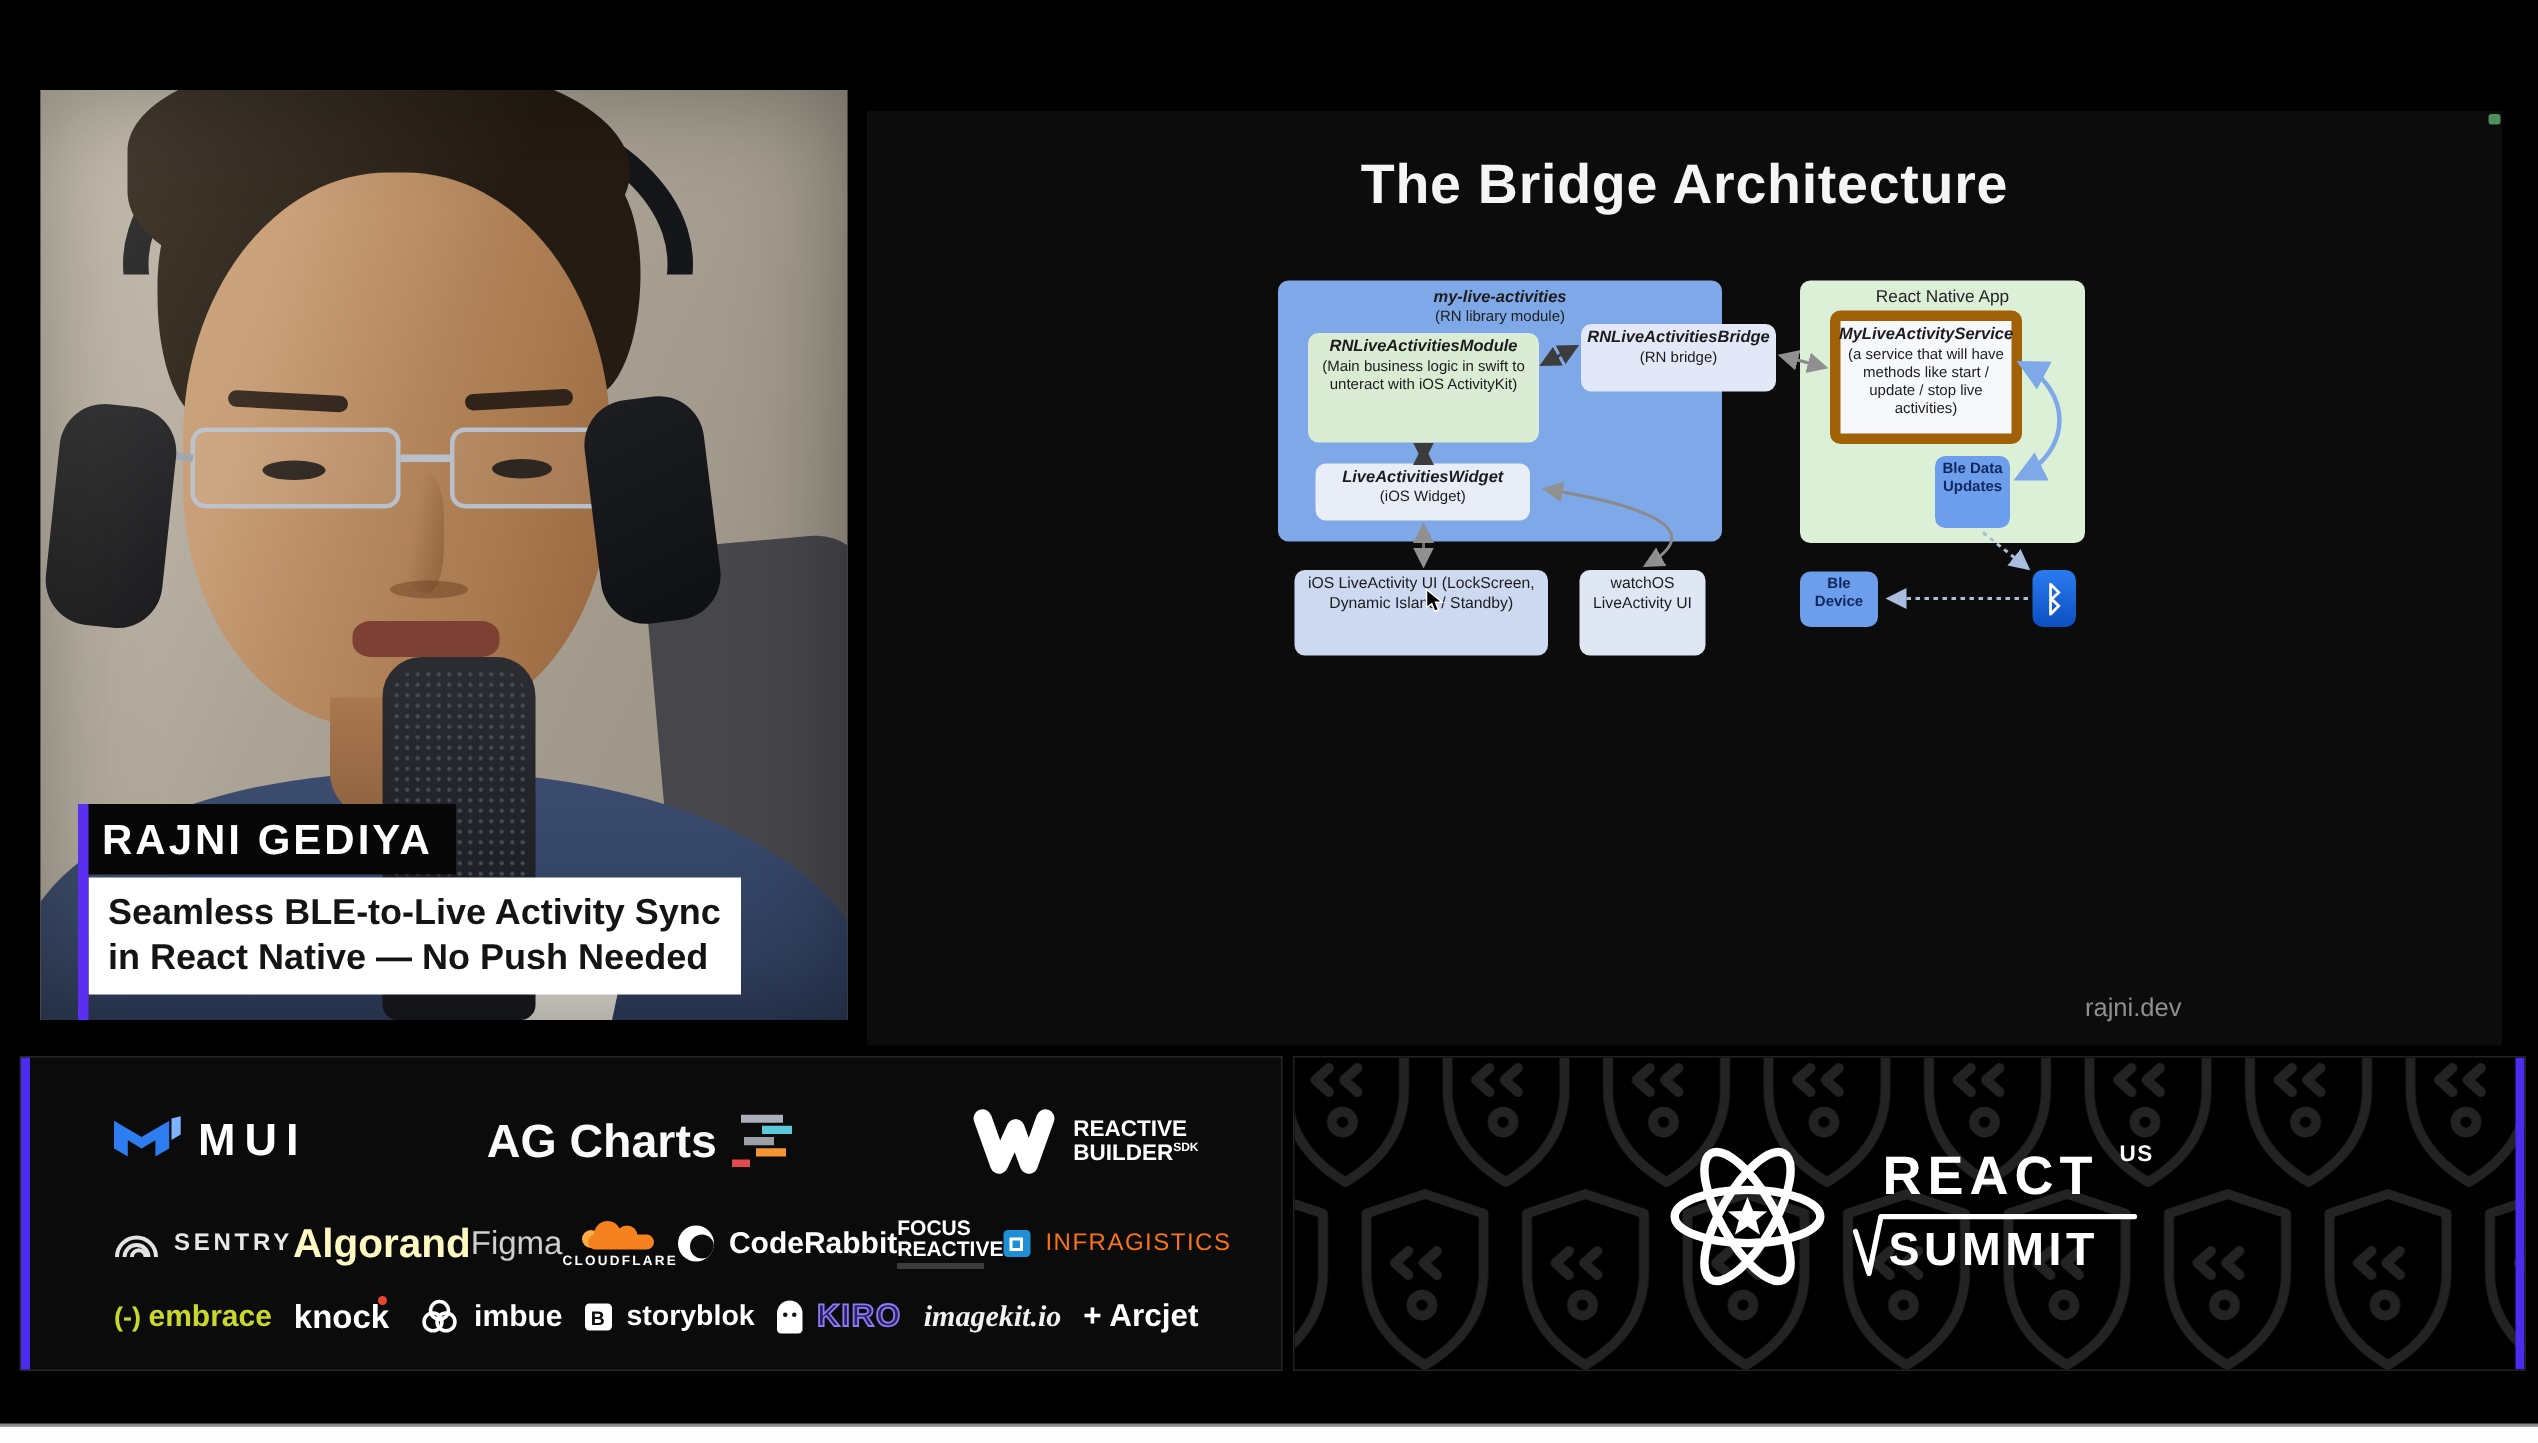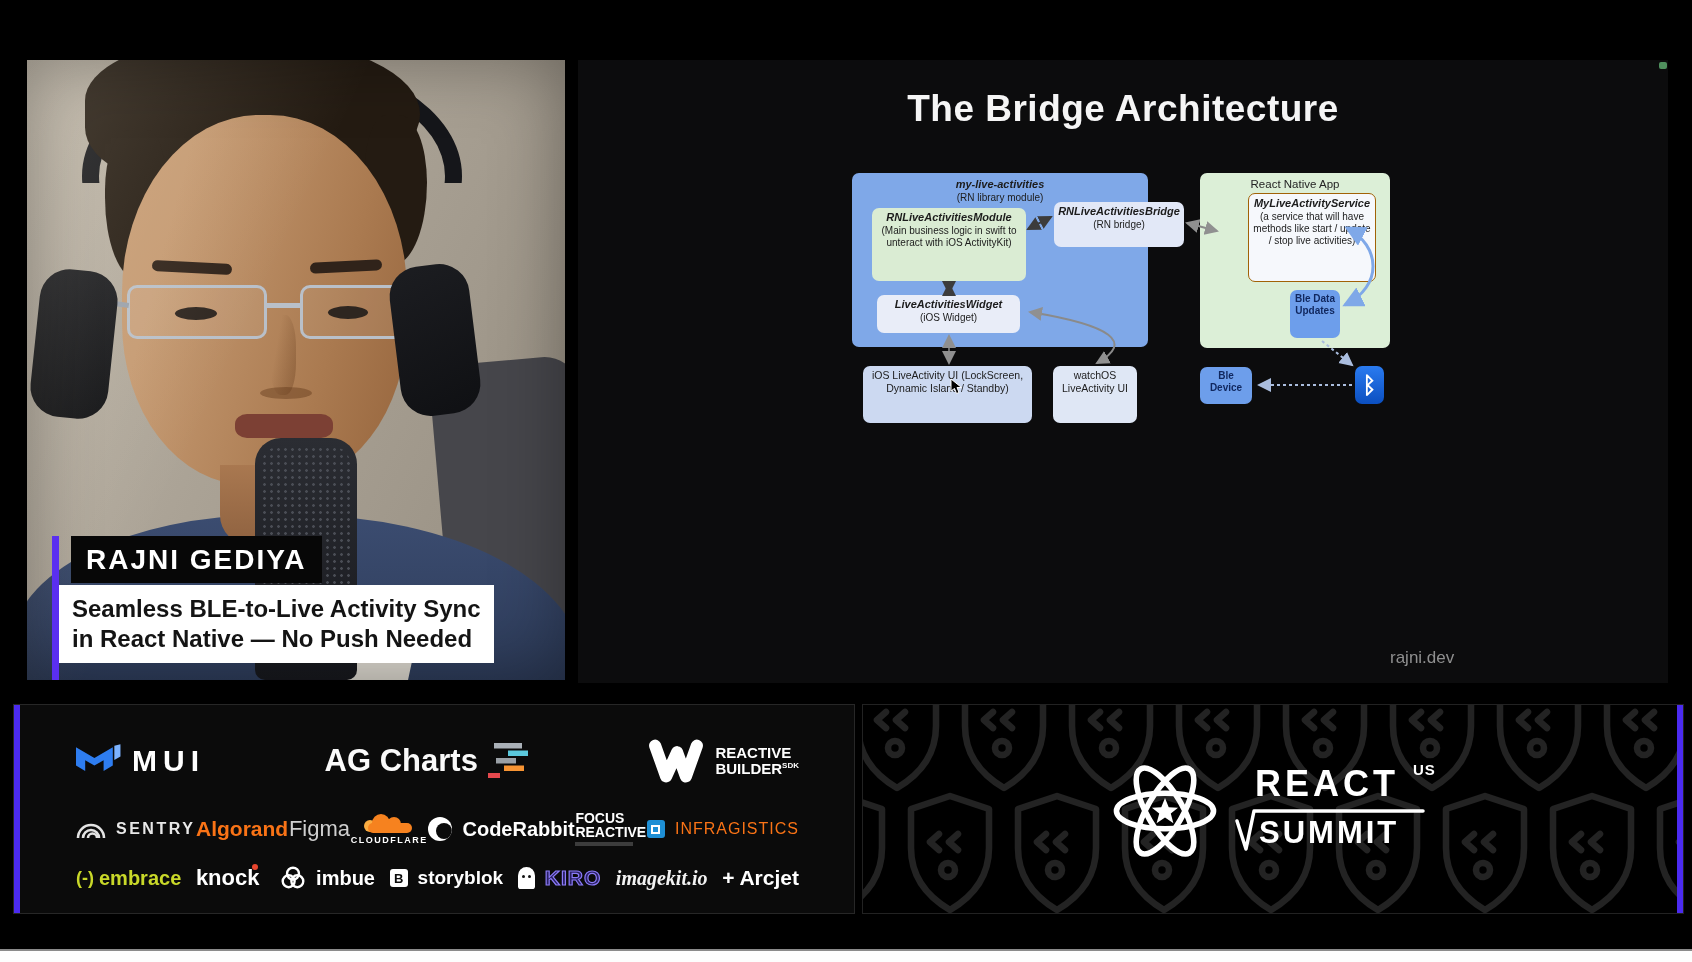--- a/index.html
+++ b/index.html
@@ -58,47 +58,47 @@
        background:linear-gradient(180deg,#2b2d33,#17181d);border-radius:26px 26px 10px 10px;}
   .mic .grille{position:absolute;inset:8px 6px 30px 6px;border-radius:20px;
        background-image:radial-gradient(#4a4d55 1.1px,transparent 1.6px);background-size:7px 7px;}
   .mic .ring{position:absolute;left:0;top:204px;width:102px;height:14px;background:#0c0d10;border-radius:6px;}
   .lightcast{position:absolute;inset:0;z-index:4;pointer-events:none;
        background:linear-gradient(115deg,rgba(255,246,226,.18),transparent 42%);}
 
   
   .nameplate{position:absolute;left:25px;top:476px;z-index:10;}
   .np-accent{position:absolute;left:0;top:0;width:7px;height:177px;background:#5a2ff0;}
-  .np-name{display:inline-flex;align-items:center;margin-left:19px;height:47px;padding:0 15px;
+  .np-name{display:inline-flex;align-items:center;margin-left:1px;height:47px;padding:0 15px;
            background:#070707;color:#fff;font-size:28px;font-weight:800;letter-spacing:2px;}
   .np-title{display:inline-block;margin-left:7px;margin-top:2px;background:#fff;color:#141414;
             padding:9px 13px;font-size:24px;font-weight:700;line-height:1.26;white-space:nowrap;}
 
   
-  .slide{position:absolute;left:578px;top:60px;width:1090px;height:623px;background:#0c0c0d;}
+  .slide{position:absolute;left:578px;top:74px;width:1090px;height:623px;background:#0c0c0d;}
   .slide-title{position:absolute;left:0;right:0;top:28px;text-align:center;color:#f5f5f5;
                font-size:37px;font-weight:800;letter-spacing:.5px;}
   .green-dot{position:absolute;left:1081px;top:2px;width:8px;height:7px;background:#4f8f5d;border-radius:2px;}
   .slide-footer{position:absolute;left:812px;top:588px;color:#8f8f8f;font-size:17px;}
 
   .dbox{position:absolute;border-radius:7px;display:flex;flex-direction:column;align-items:center;
         justify-content:flex-start;text-align:center;color:#1c1c1c;padding:3px 4px;}
   .dbox .t{font-weight:bold;font-style:italic;font-size:11px;line-height:1.25;}
   .dbox .s{font-size:10px;line-height:1.22;}
   .lib{left:274px;top:113px;width:296px;height:174px;background:#7fa8e8;justify-content:flex-start;padding-top:5px;}
   .module{left:294px;top:148px;width:154px;height:73px;background:#daecd3;}
   .bridge{left:476px;top:142px;width:130px;height:45px;background:#e2e8f7;}
   .widget{left:299px;top:235px;width:143px;height:38px;background:#e9edf8;}
   .iosui{left:285px;top:306px;width:169px;height:57px;background:#ccd9f1;}
   .iosui .s{font-size:10.5px;}
   .watch{left:475px;top:306px;width:84px;height:57px;background:#dfe7f5;}
   .watch .s{font-size:10.5px;}
   .rnapp{left:622px;top:113px;width:190px;height:175px;background:#dcefd7;justify-content:flex-start;padding-top:5px;}
   .rnapp .hdr{font-size:11.5px;color:#242424;}
-  .service{left:642px;top:133px;width:128px;height:89px;background:#f6f8fc;border:1px solid #a16207;margin-left:28px;}
+  .service{left:642px;top:133px;width:128px;height:89px;background:#f6f8fc;border:7px solid #a16207;}
   .bleblue{background:#6d9eeb;color:#10275e;font-weight:600;}
   .bledata{left:712px;top:230px;width:50px;height:48px;}
   .bledevice{left:622px;top:307px;width:52px;height:37px;}
   .bt{position:absolute;left:777px;top:306px;width:29px;height:38px;border-radius:7px;
       background:linear-gradient(180deg,#2a7bf0,#0b4fc0);color:#fff;display:flex;align-items:center;
       justify-content:center;font-size:23px;font-weight:bold;}
   .arrows{position:absolute;inset:0;width:1090px;height:623px;}
   .cursor{position:absolute;left:372px;top:318px;width:14px;height:18px;}
 
   
@@ -108,21 +108,21 @@
   .sprow{position:absolute;left:62px;right:55px;display:flex;justify-content:space-between;align-items:center;}
   .row1{top:24px;height:64px;}
   .row2{top:103px;height:42px;}
   .row3{top:151px;height:44px;}
   .sp{display:flex;align-items:center;gap:10px;color:#fff;}
   .mui-txt{font-size:30px;font-weight:800;letter-spacing:6px;color:#fff;}
   .ag-txt{font-size:31px;font-weight:600;color:#fafafa;}
   .wf-txt{font-size:15px;font-weight:800;line-height:1.05;color:#fff;}
   .wf-txt sup{font-size:8px;}
   .sentry-txt{font-size:16px;font-weight:700;letter-spacing:2.5px;color:#e8e8e8;}
-  .alg{font-size:21px;font-weight:700;color:#f97316;}
+  .alg{font-size:27px;font-weight:700;color:#fef9c3;}
   .figma{font-size:22px;font-weight:500;color:#cfcfcf;}
   .cf{flex-direction:column;gap:1px;}
   .cf-cloud{position:relative;width:54px;height:20px;}
   .cf-cloud .lite{position:absolute;left:2px;top:6px;width:12px;height:12px;border-radius:50%;background:#fbad41;}
   .cf-cloud .c1{position:absolute;left:10px;top:0;width:18px;height:18px;border-radius:50%;background:#f6821f;}
   .cf-cloud .c2{position:absolute;left:25px;top:3px;width:14px;height:14px;border-radius:50%;background:#f6821f;}
   .cf-cloud .bar{position:absolute;left:6px;top:9px;width:44px;height:10px;border-radius:8px;background:#f6821f;}
   .cf-txt{font-size:9px;font-weight:900;letter-spacing:1.5px;color:#fff;}
   .cr-ico{position:relative;width:24px;height:24px;border-radius:50%;background:#fff;overflow:hidden;}
   .cr-ico .cut{position:absolute;left:8px;top:6px;width:16px;height:16px;border-radius:50%;background:#0b0b0b;}

